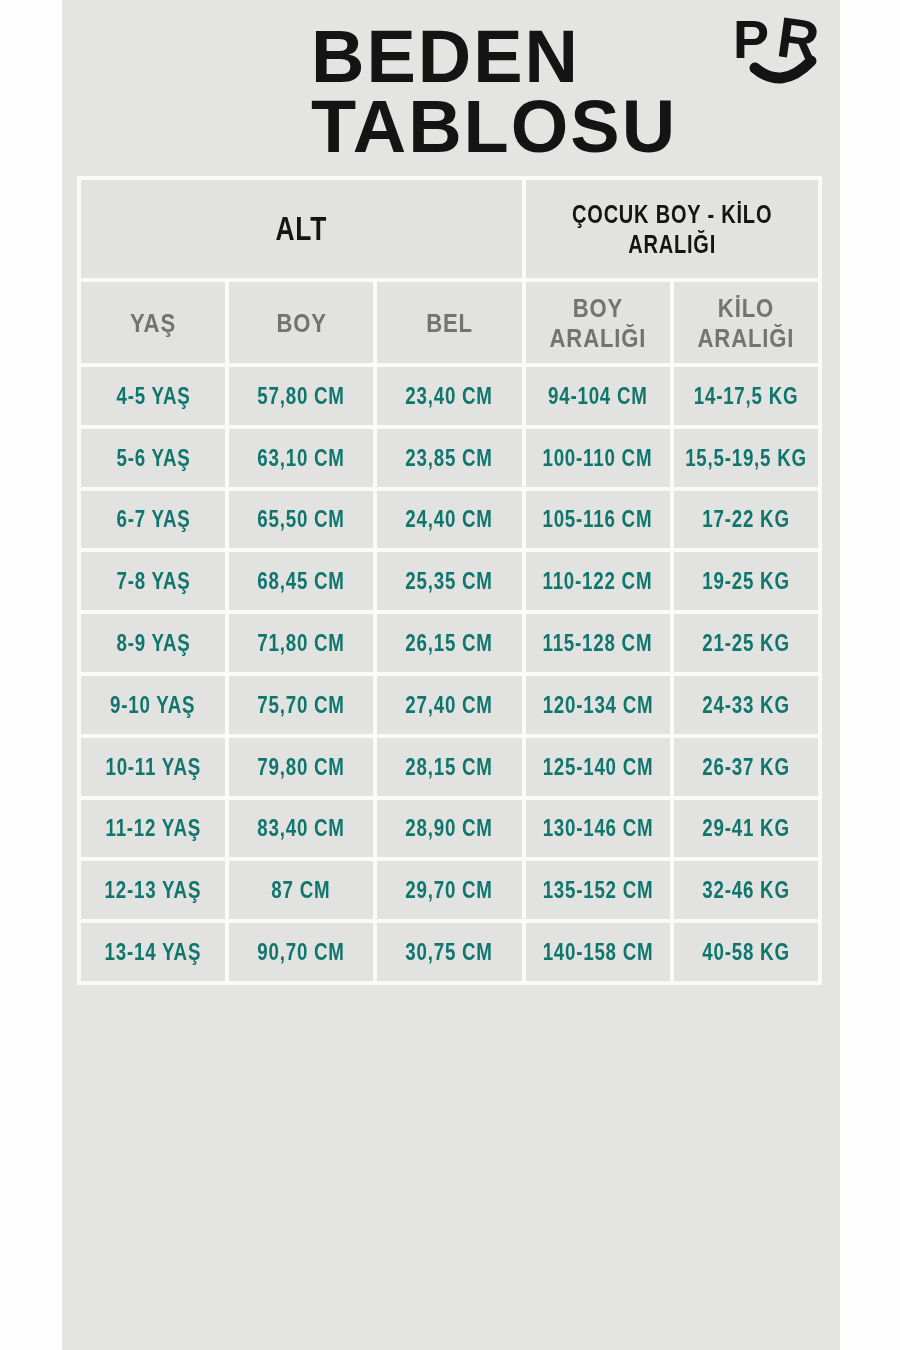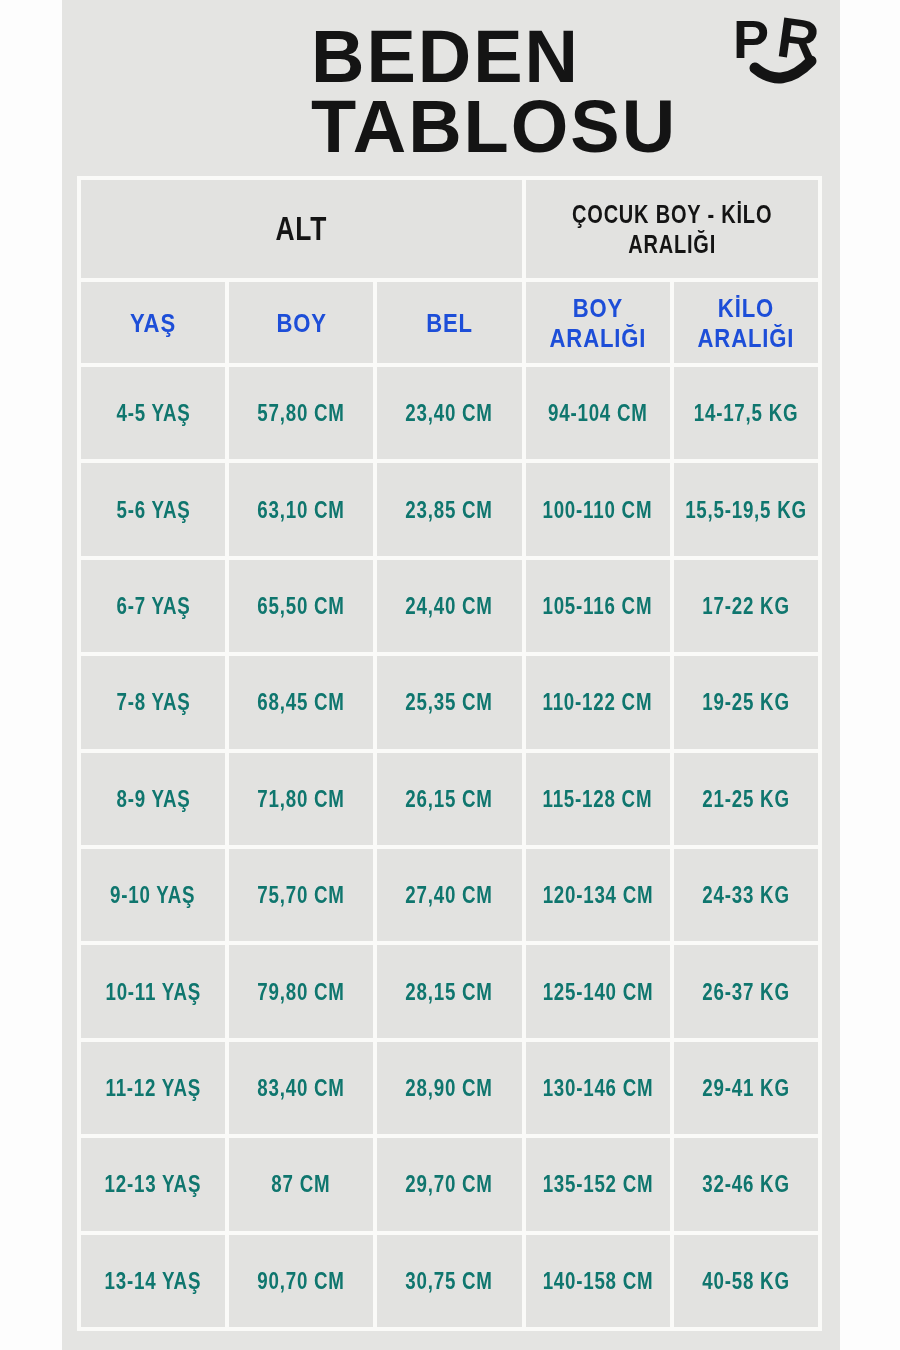--- a/index.html
+++ b/index.html
@@ -29,21 +29,21 @@
     margin-left: 10px;
   }
   .brand-logo {
     position: absolute;
     left: 731px; top: 8px;
     width: 98px; height: 86px;
   }
   .size-table {
     position: absolute;
     left: 77px; top: 176px;
-    width: 745px; height: 1155px;
+    width: 745px; height: 809px;
     background: #fafaf8;
     display: grid;
     grid-template-columns: repeat(5, 1fr);
     grid-template-rows: 98px 81px;
     grid-auto-rows: 1fr;
     gap: 4px;
     padding: 4px;
   }
   .cell {
     background: #e2e2e0;
@@ -57,21 +57,21 @@
   .group-cell {
     color: #141414;
     font-weight: bold;
     font-size: 25px;
     line-height: 30px;
     letter-spacing: 1px;
   }
   .group-cell .squeeze { transform: scaleX(0.80); }
   .group-cell.alt { font-size: 33px; }
   .col-head {
-    color: #1d4ed8;
+    color: #737373;
     font-weight: bold;
     font-size: 26px;
     line-height: 30px;
     letter-spacing: 1px;
   }
   .col-head .squeeze { transform: scaleX(0.85); }
   .data-cell {
     color: #0f766e;
     font-weight: bold;
     font-size: 24px;

